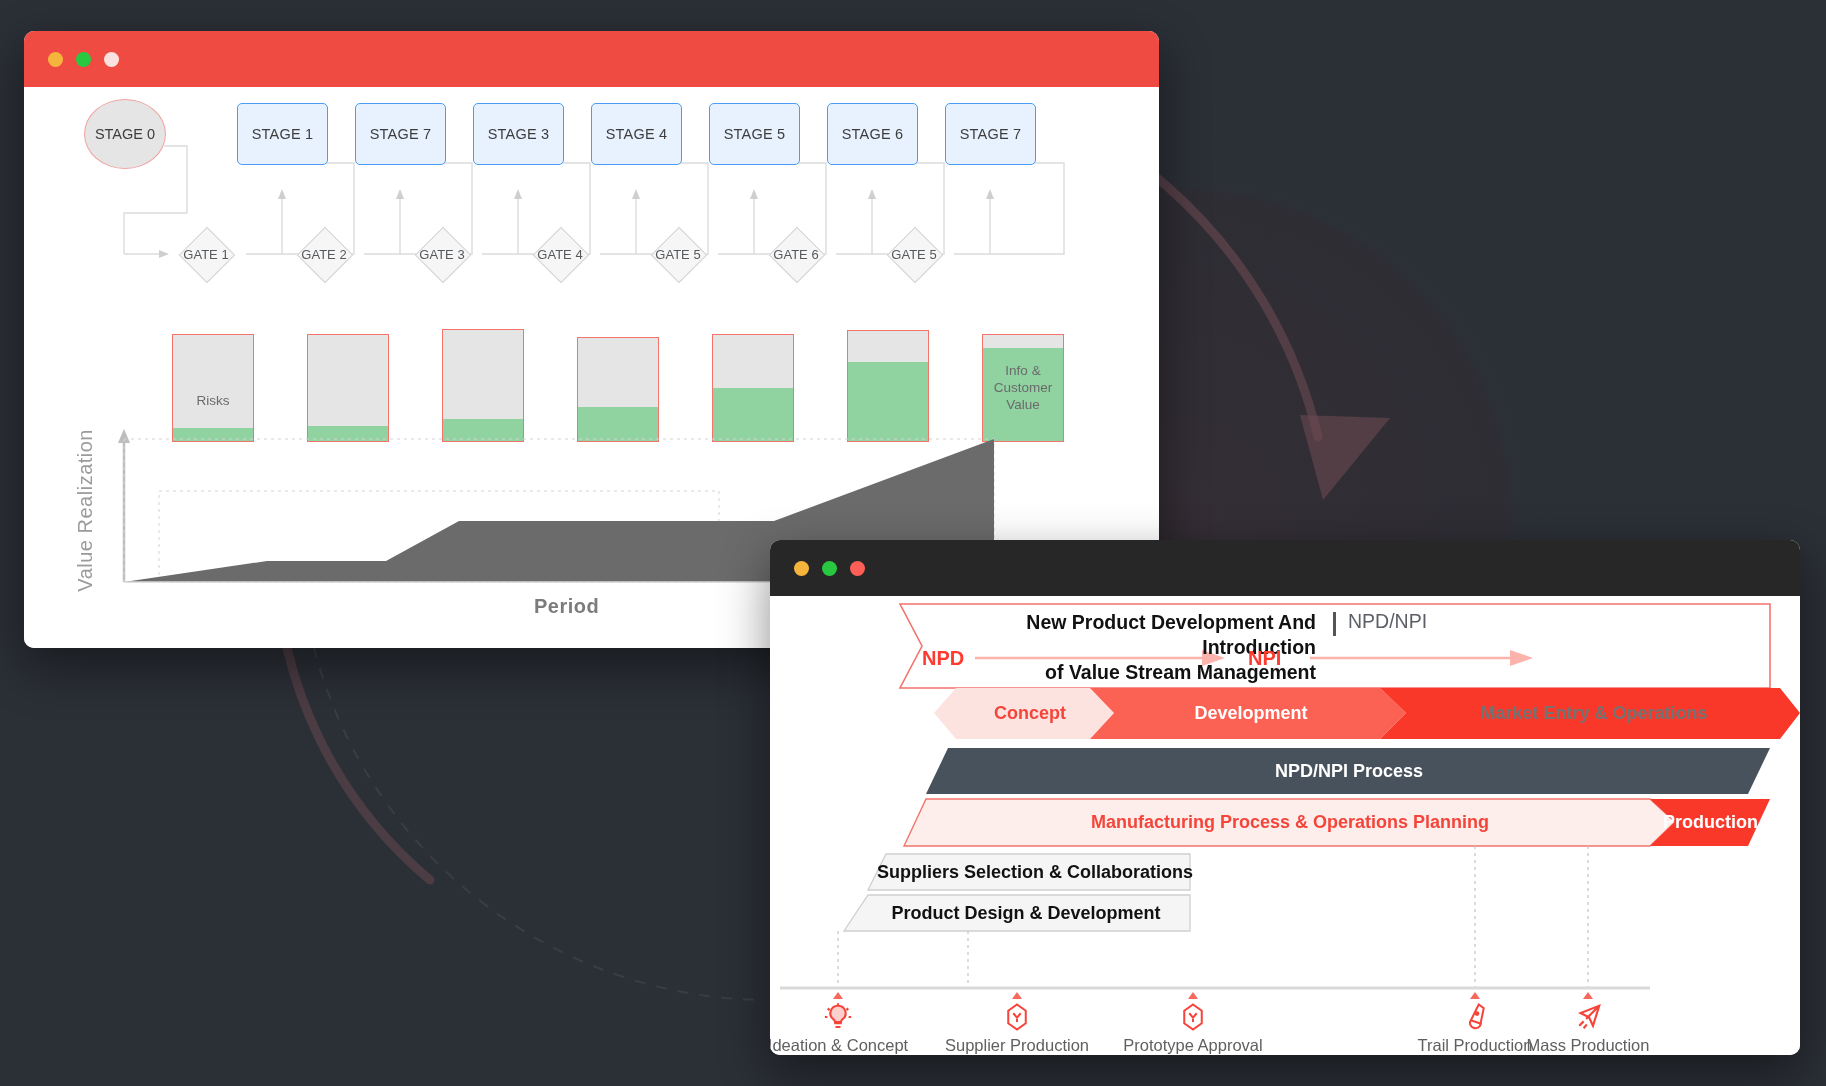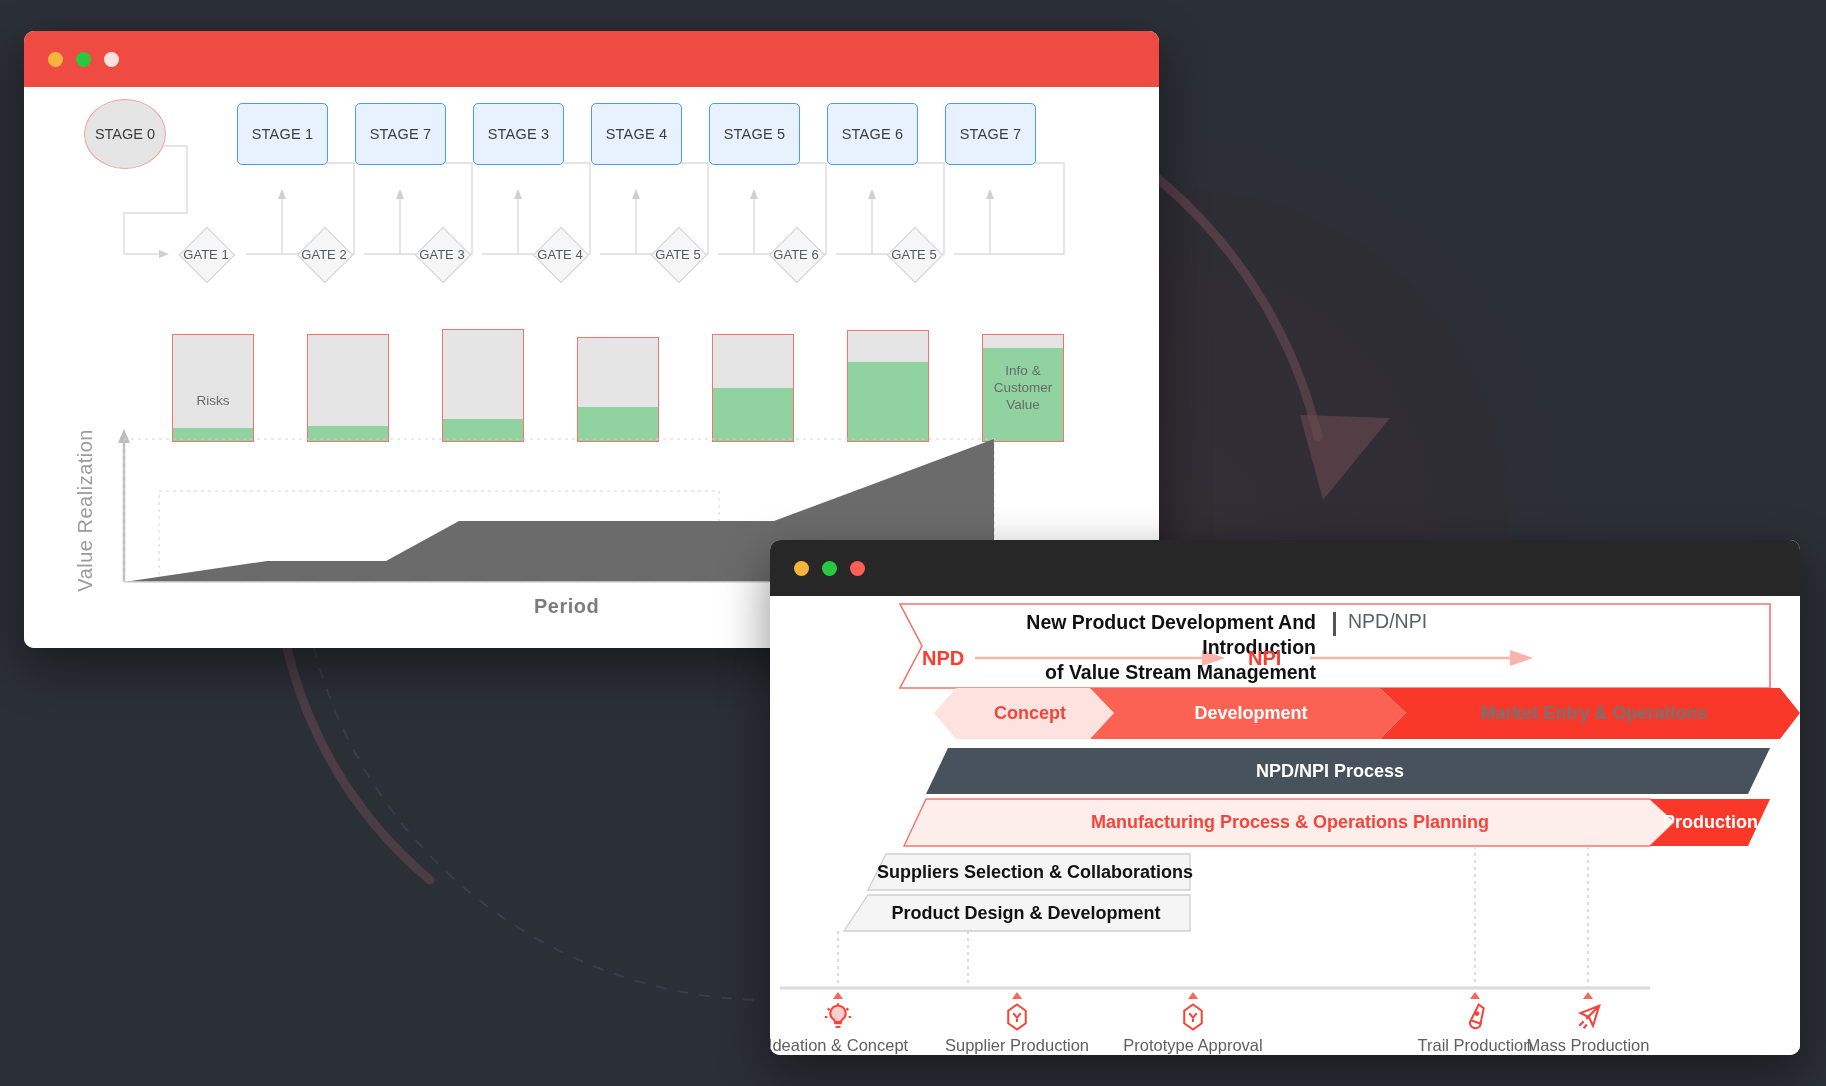--- a/index.html
+++ b/index.html
@@ -284,21 +284,21 @@
       </div>
       <div class="hdr-divider" style="left:563px;top:16px;height:24px"></div>
       <div class="hdr-sub" style="left:578px;top:14px">NPD/NPI</div>
       <div class="npd-lbl" style="left:152px;top:51px">NPD</div>
       <div class="npd-lbl" style="left:478px;top:51px">NPI</div>
 
       <div class="band-txt" style="left:186px;top:92px;width:148px;height:51px;color:#f4453a;font-weight:bold;font-size:18px">Concept</div>
       <div class="band-txt" style="left:336px;top:92px;width:290px;height:51px;color:#fff;font-weight:bold;font-size:18px">Development</div>
       <div class="band-txt" style="left:628px;top:92px;width:392px;height:51px;color:#737373;font-weight:bold;font-size:18px">Market Entry &amp; Operations</div>
 
-      <div class="band-txt" style="left:145px;top:152px;width:830px;height:46px;color:#fff;font-weight:bold;font-size:18px">NPD/NPI Process</div>
+      <div class="band-txt" style="left:164px;top:152px;width:830px;height:46px;color:#fff;font-weight:bold;font-size:18px">NPD/NPI Process</div>
 
       <div class="band-txt" style="left:140px;top:203px;width:760px;height:47px;color:#f4453a;font-weight:bold;font-size:18px">Manufacturing Process &amp; Operations Planning</div>
       <div class="band-txt" style="left:888px;top:203px;width:105px;height:47px;color:#fff;font-weight:bold;font-size:18px">Production</div>
 
       <div class="band-txt" style="left:110px;top:258px;width:310px;height:36px;color:#111;font-weight:bold;font-size:18px">Suppliers Selection &amp; Collaborations</div>
       <div class="band-txt" style="left:92px;top:299px;width:328px;height:36px;color:#111;font-weight:bold;font-size:18px">Product Design &amp; Development</div>
 
       <div>
 
         <div class="ms-tick" style="left:68px;top:396px"></div>

